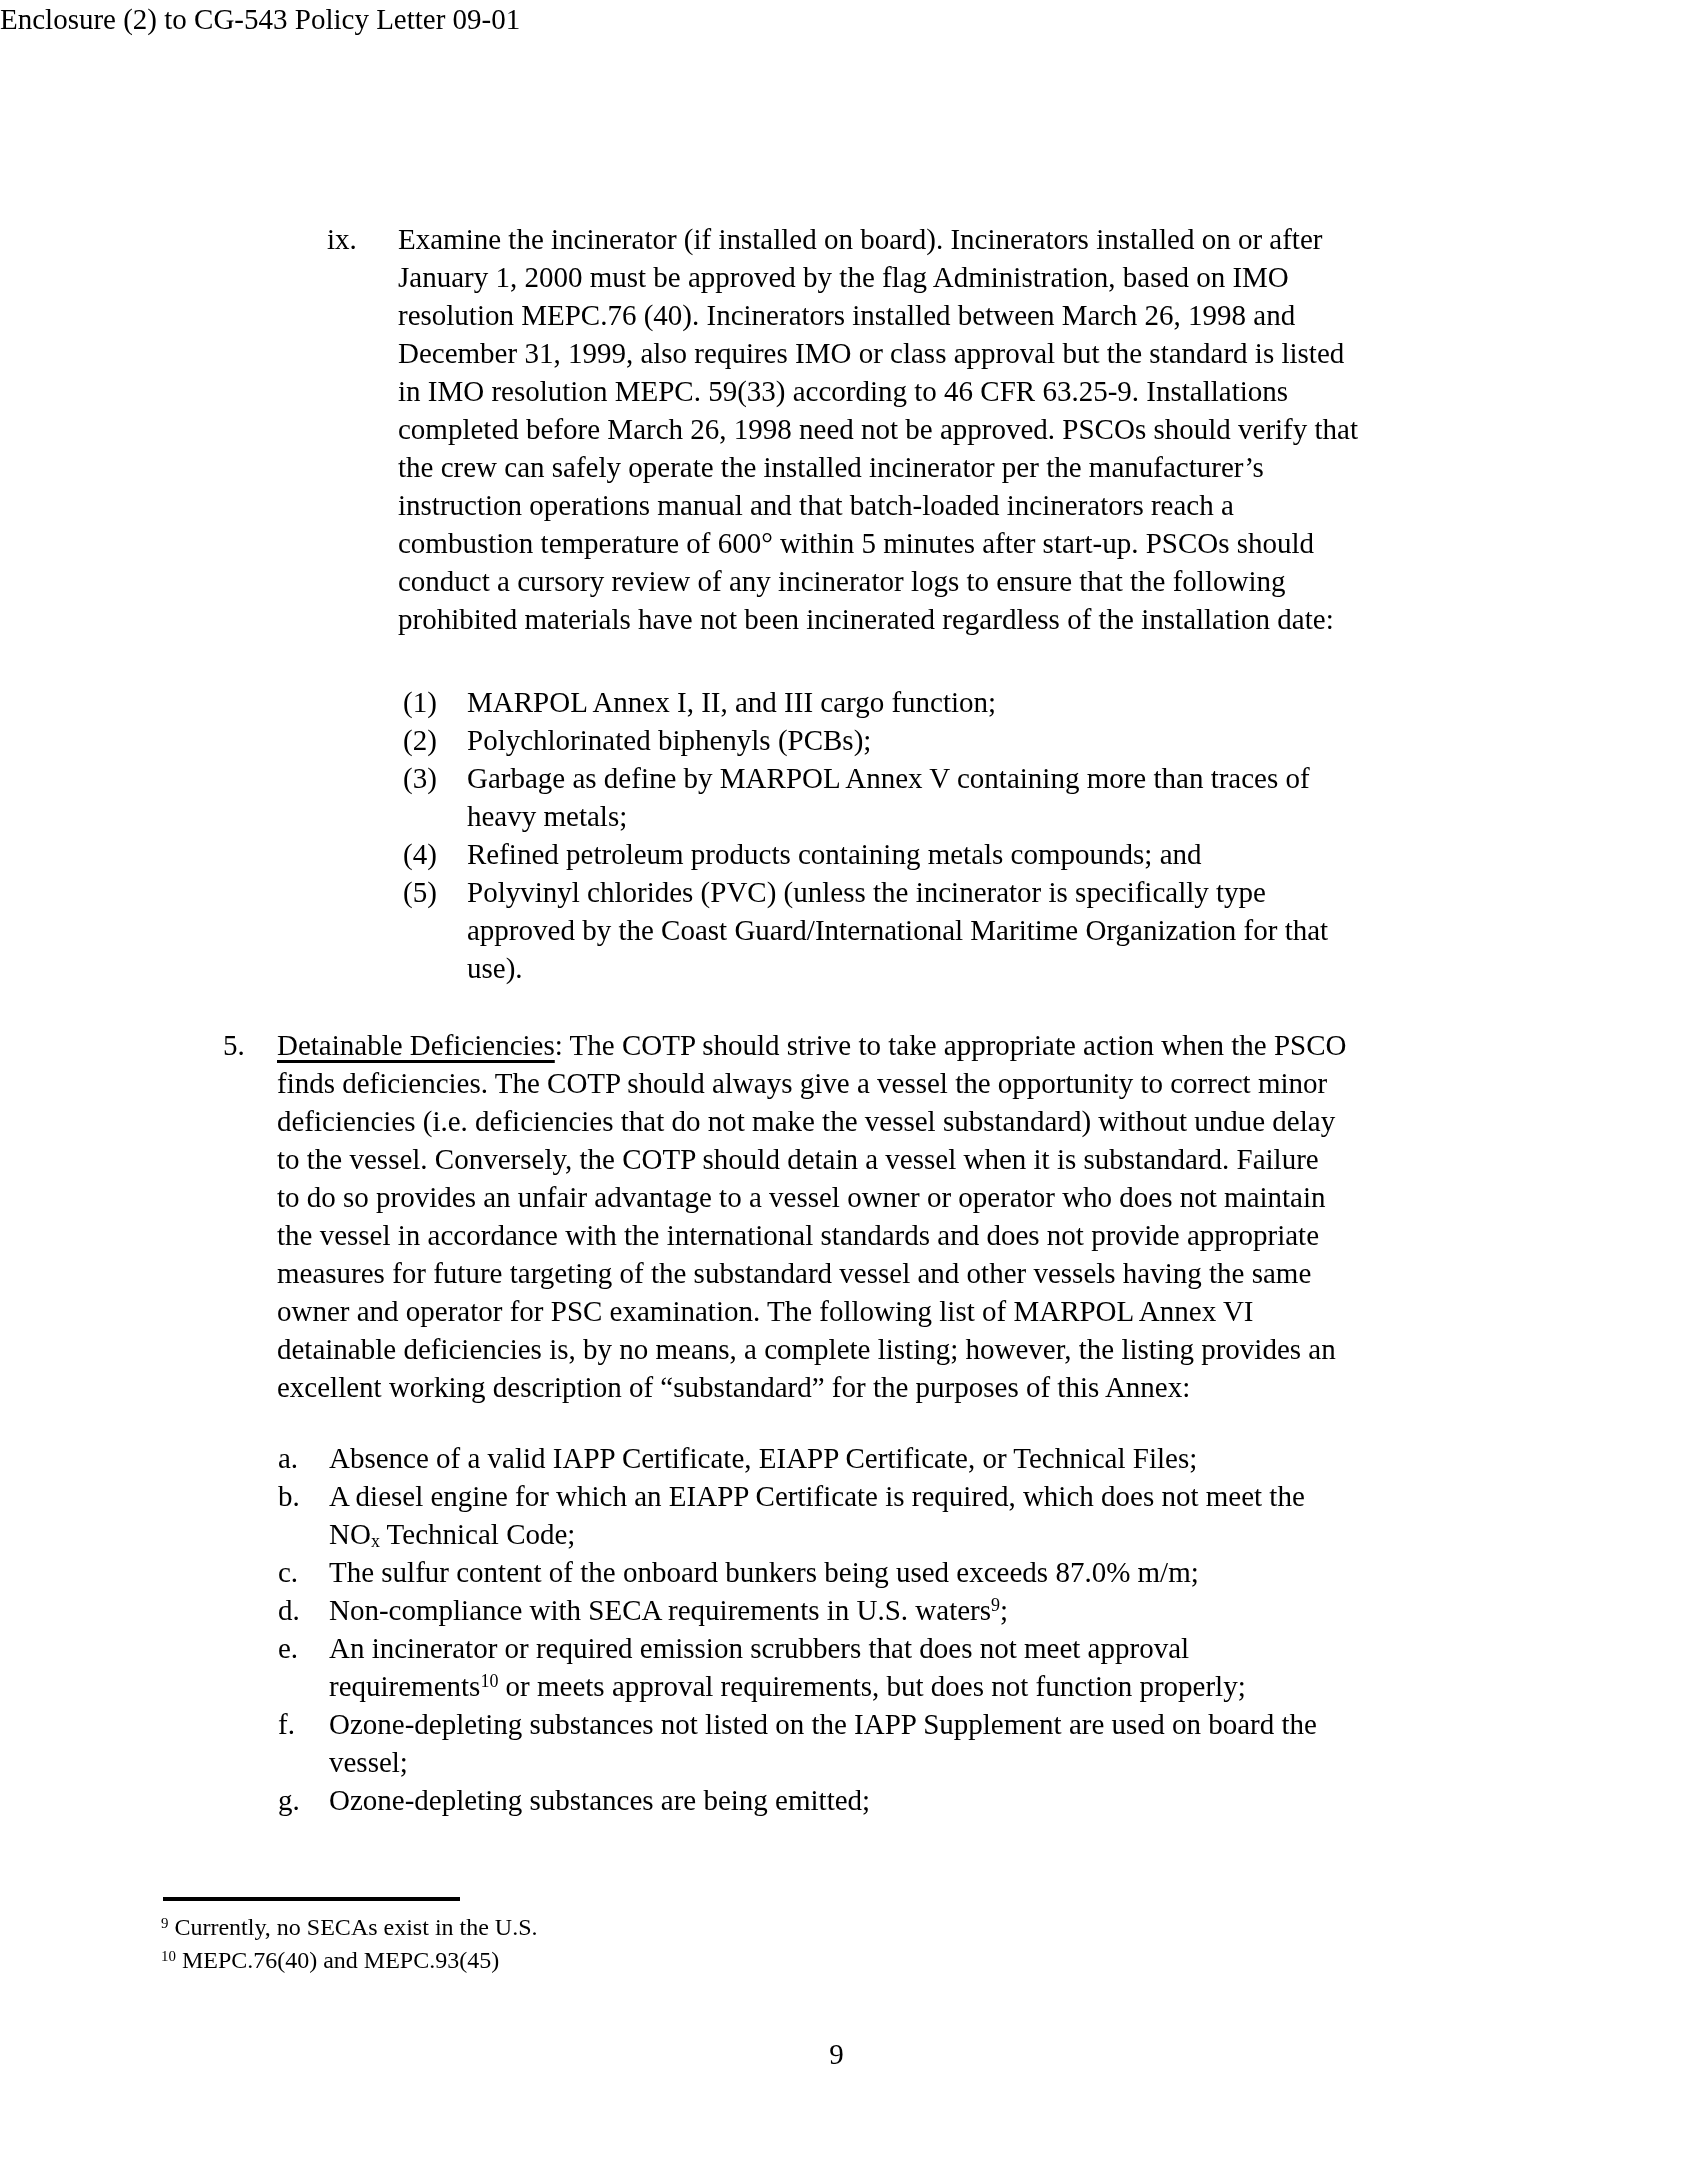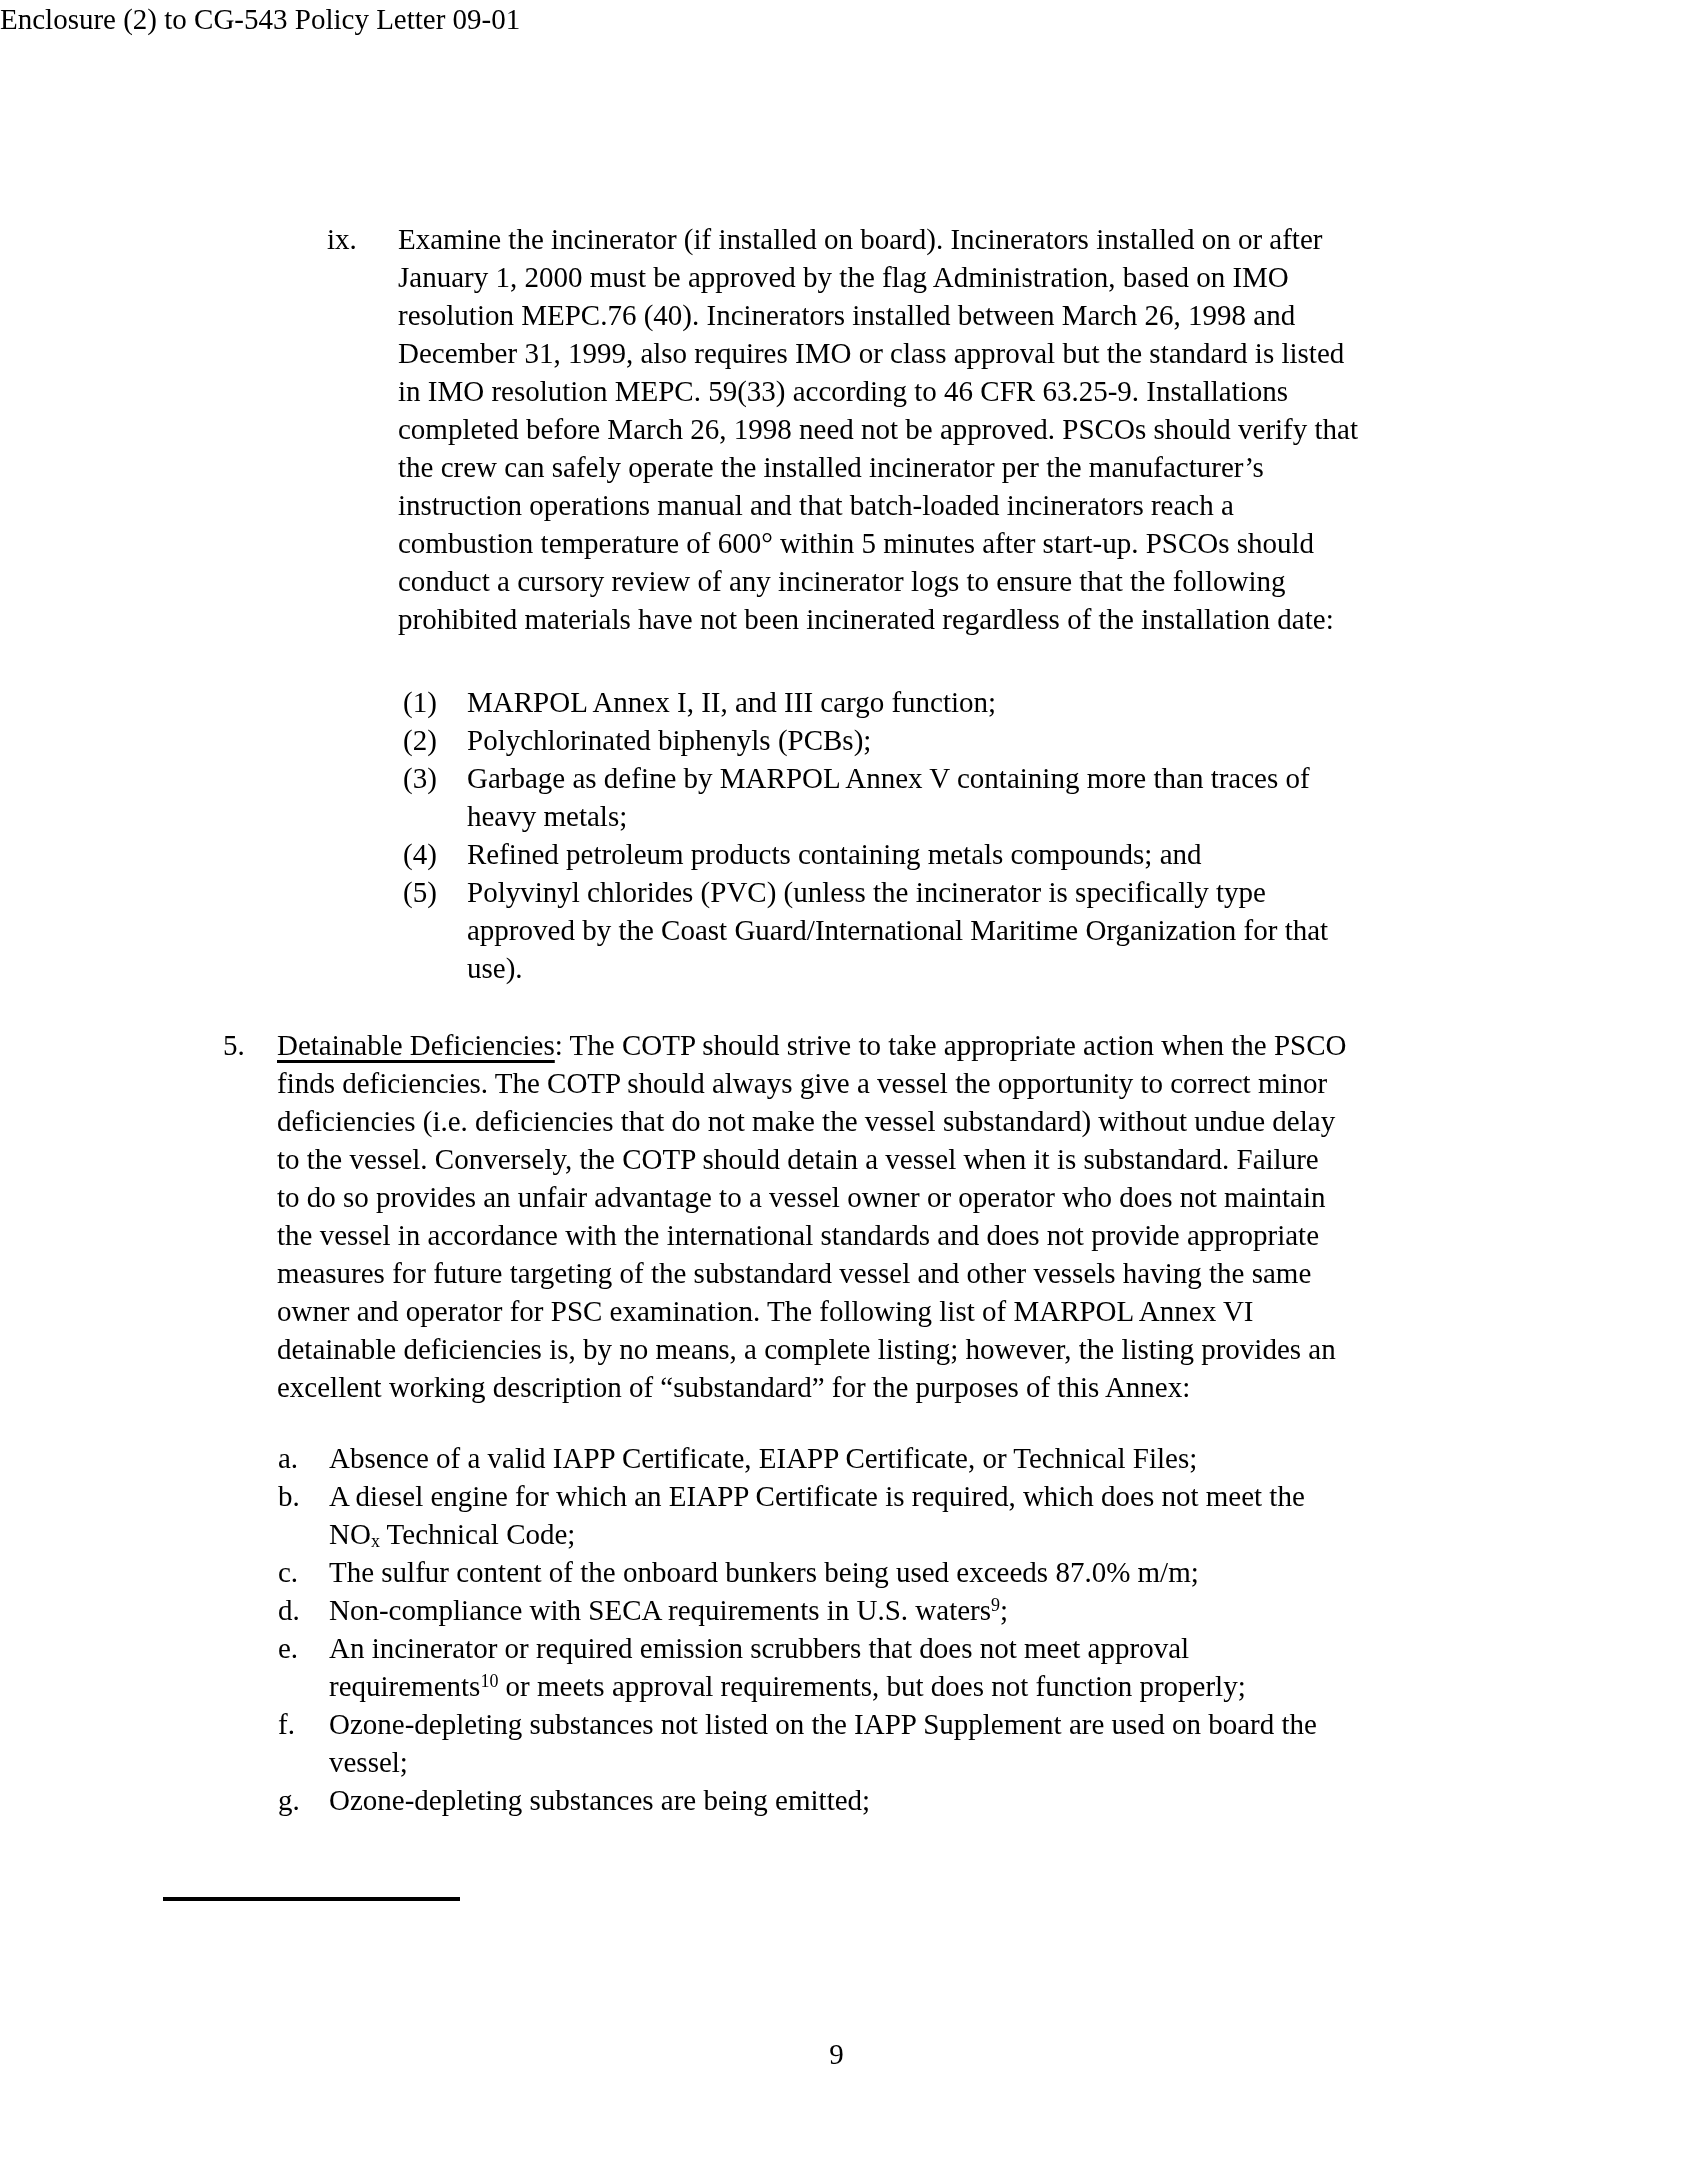--- a/index.html
+++ b/index.html
@@ -109,17 +109,21 @@
       <div class="para">Ozone-depleting substances not listed on the IAPP Supplement are used on board the<br>vessel;</div>
     </div>
     <div class="li">
       <span class="marker">g.</span>
       <div class="para">Ozone-depleting substances are being emitted;</div>
     </div>
   </div>
 
   <div class="footnote-rule"></div>
 
+  <div class="footnotes">
+    <div class="fn"><sup>9</sup> Currently, no SECAs exist in the U.S.</div>
+    <div class="fn"><sup>10</sup> MEPC.76(40) and MEPC.93(45)</div>
+  </div>
 
   <div class="page-number">9</div>
 
 </div>
 
 
 </body></html>

